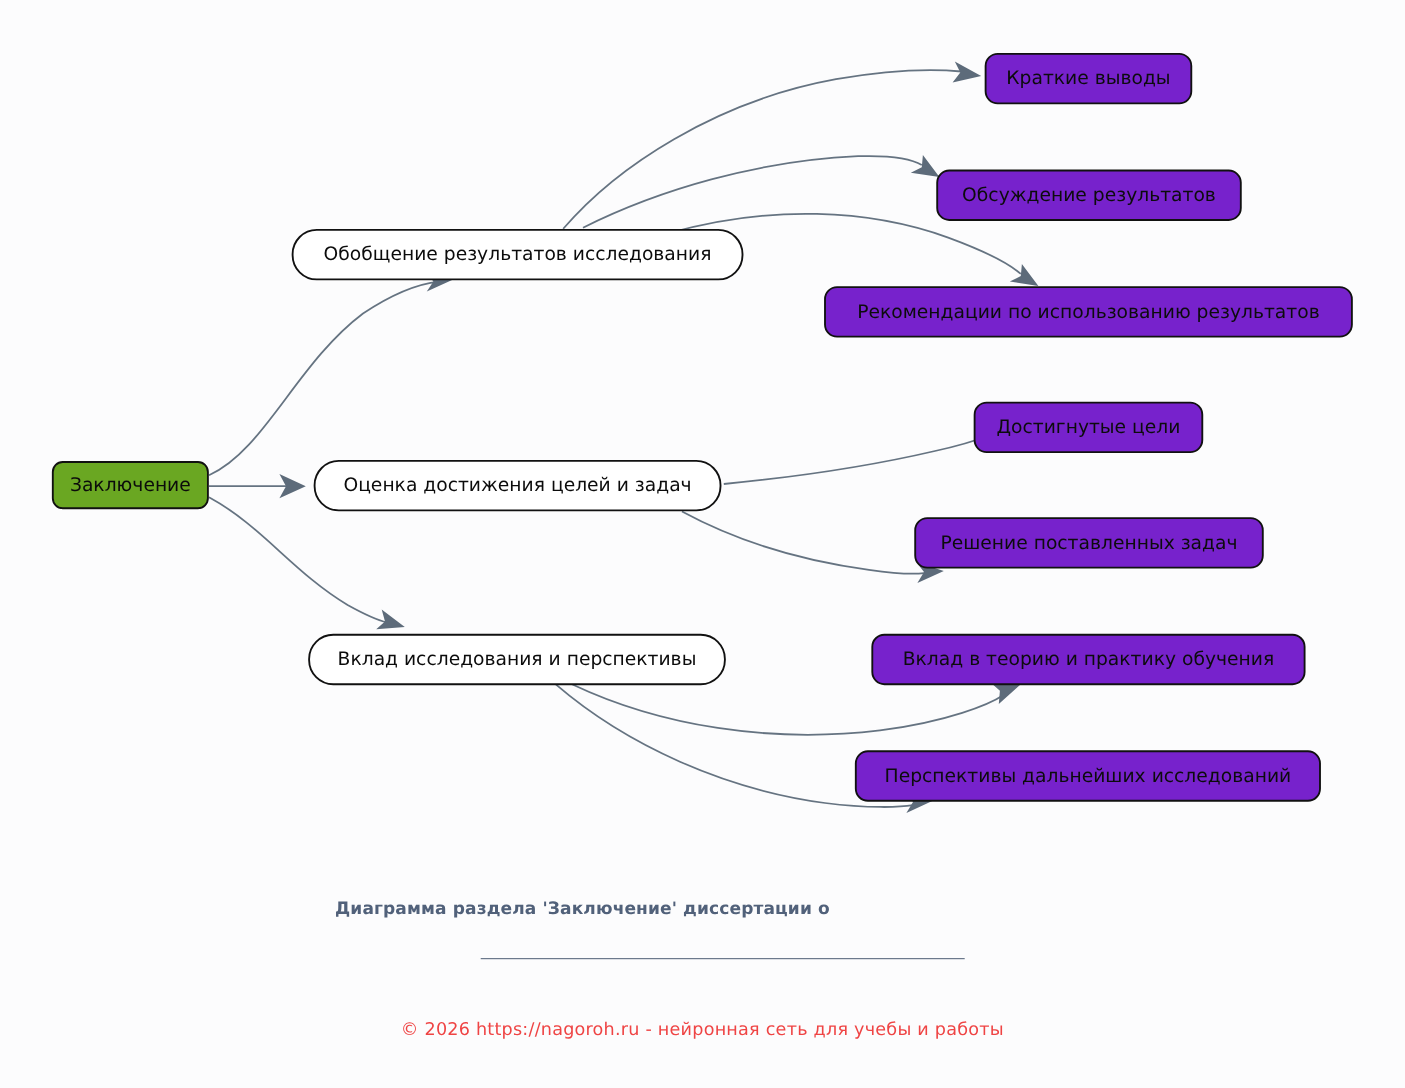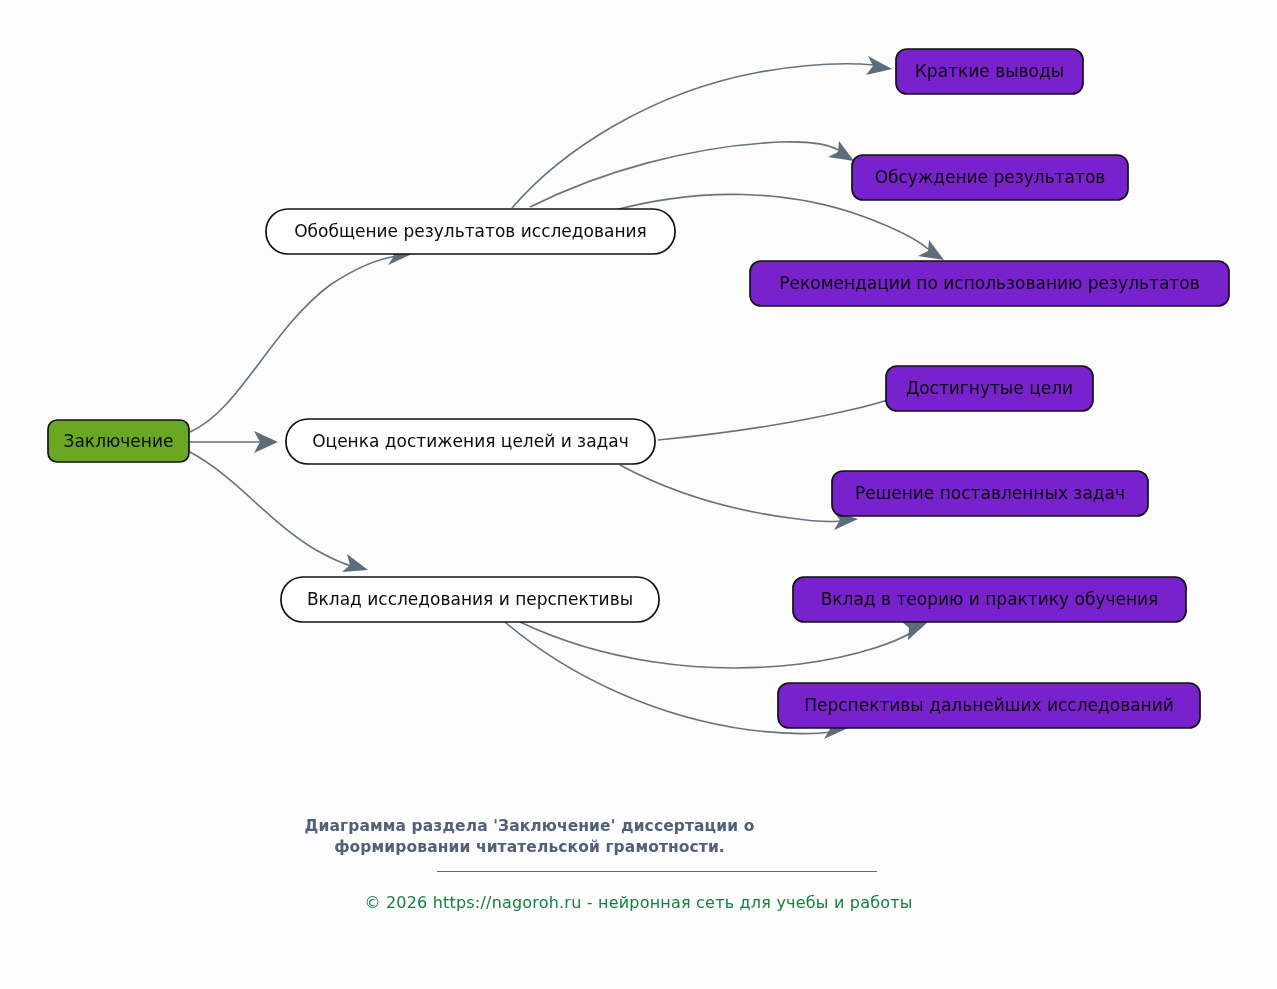--- a/index.html
+++ b/index.html
@@ -156,20 +156,19 @@
       <g>
         <rect class="node-rect node-leaf" x="778" y="683" width="422" height="45" rx="11" ry="11" fill="#7722cc" stroke="#111111"></rect>
         <text class="node-label label-leaf" x="989" y="706">Перспективы дальнейших исследований</text>
       </g>
 
     </g>
   </svg>
 
   <div id="caption-block" class="caption" style="color: rgb(81, 97, 122);">
     <span class="caption-line">Диаграмма раздела 'Заключение' диссертации о</span>
-    <span class="caption-line">формировании читательской грамотности.</span>
   </div>
 
   <div id="rule"></div>
 
-  <div id="copyright" style="color: #15803d;">© 2026 https://nagoroh.ru - нейронная сеть для учебы и работы</div>
+  <div id="copyright" style="color: #ef4444; margin-top: 33px;">© 2026 https://nagoroh.ru - нейронная сеть для учебы и работы</div>
 
 </div>
 
 </body></html>

